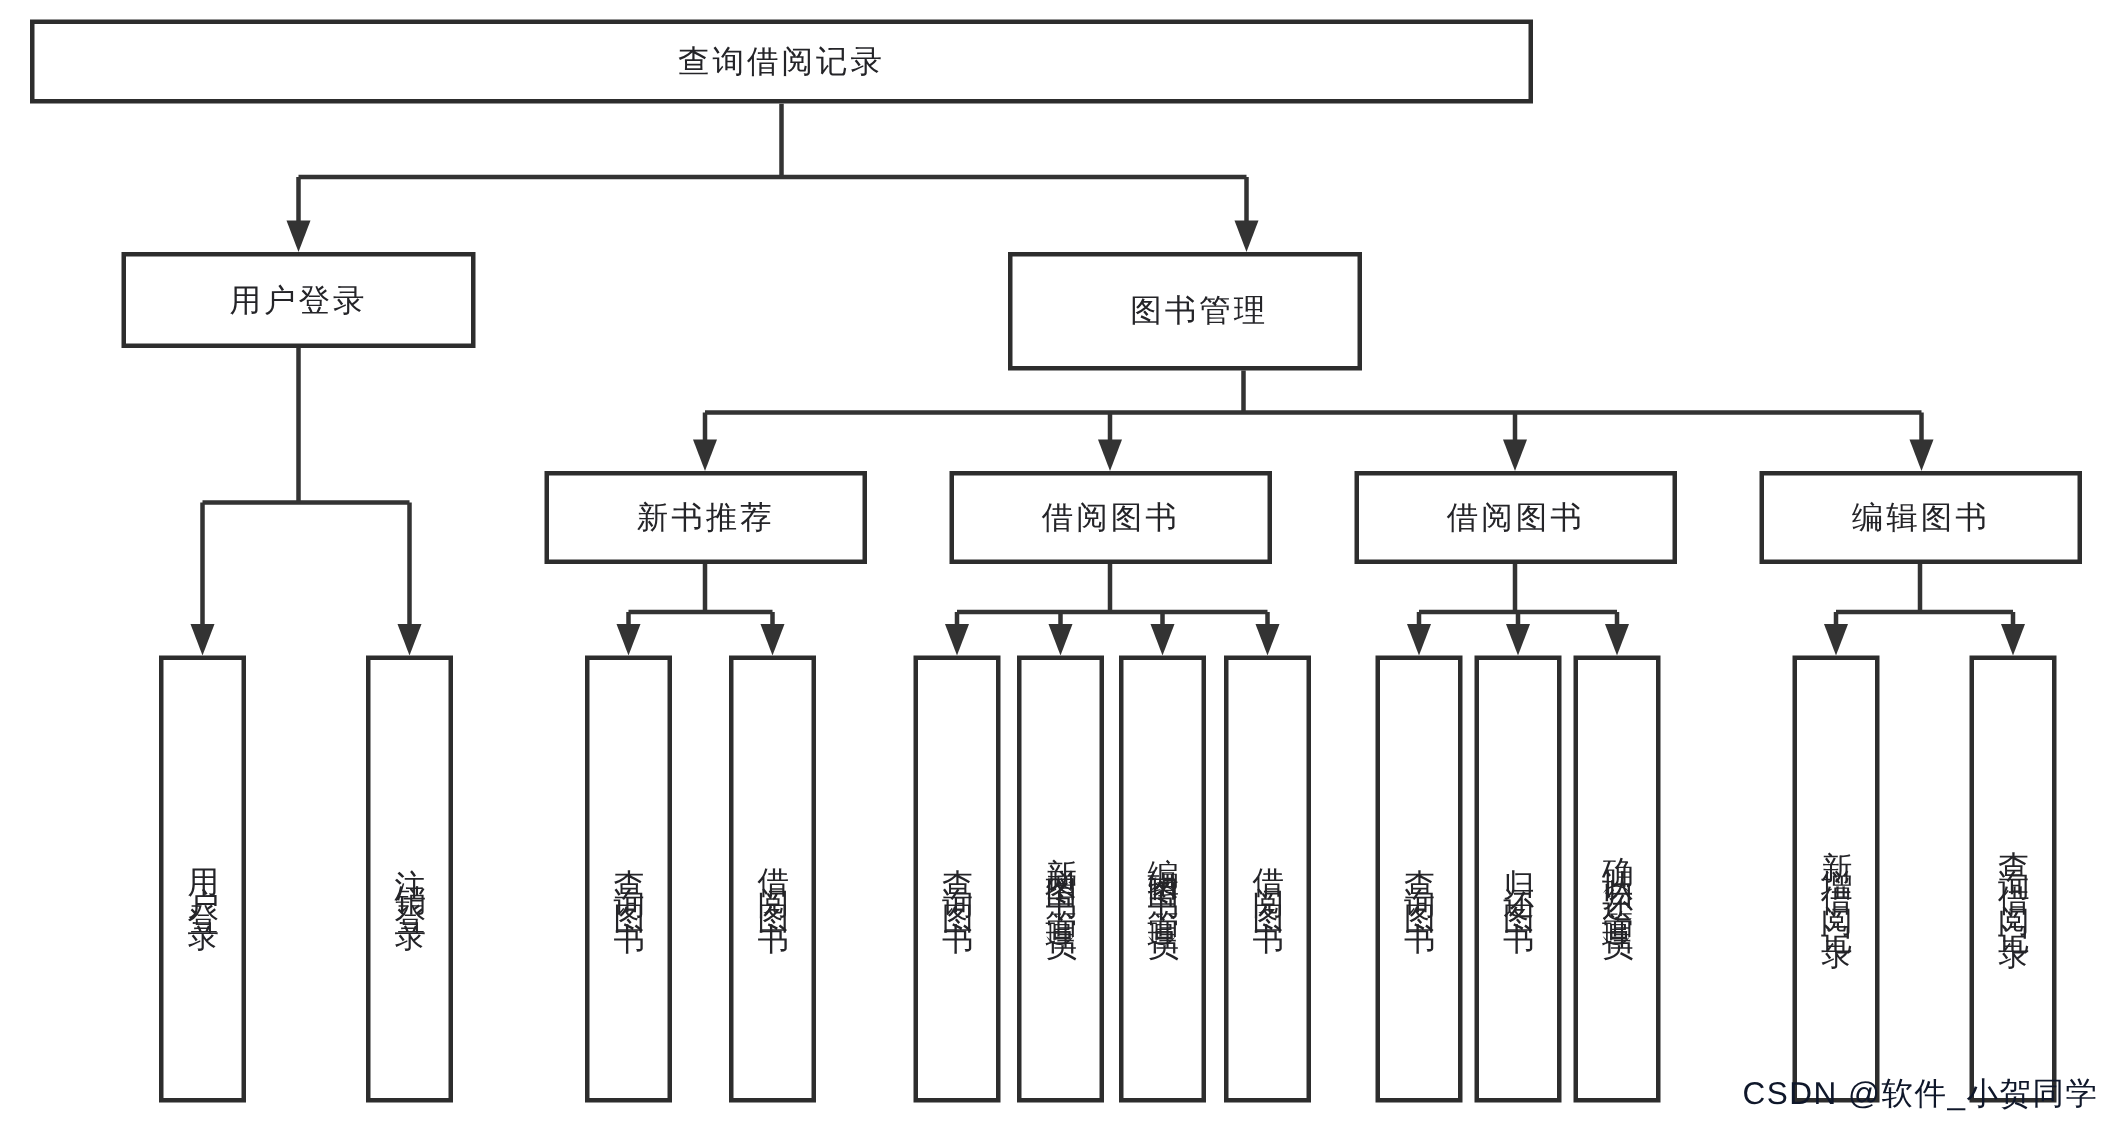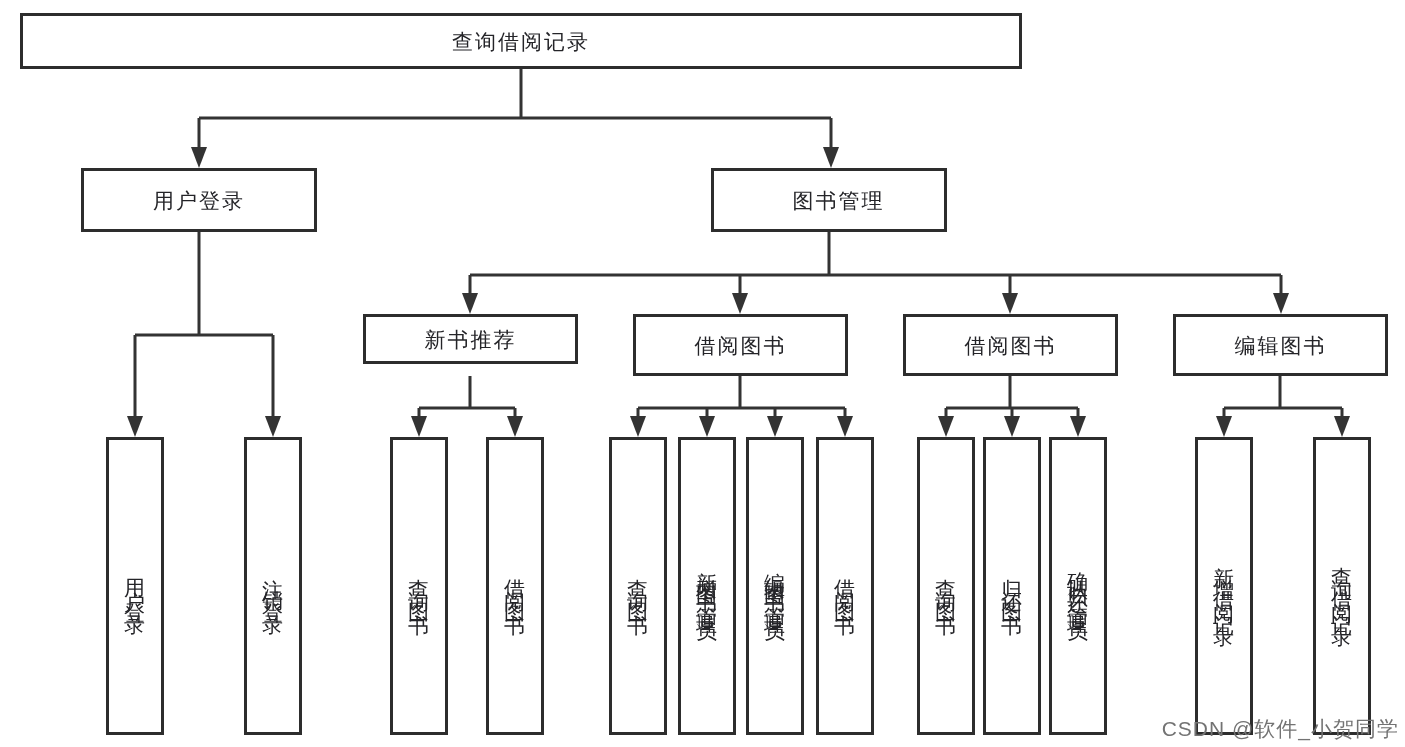--- a/index.html
+++ b/index.html
@@ -40,21 +40,21 @@
     text-orientation: mixed;
     letter-spacing: 12px;
     font-size: 21px;
   }
   .vbox.tight { letter-spacing: 7px; }
   #watermark {
     position: absolute;
     right: 6px;
     bottom: 4px;
     z-index: 3;
-    color: #737373;
+    color: #0f172a;
     font-size: 21px;
     letter-spacing: 1px;
     white-space: nowrap;
   }
 </style>
 </head>
 <body>
 
 <div id="stage">
 
@@ -94,23 +94,23 @@
       <polygon points="1012,437 1004,416 1020,416"></polygon>
       <polygon points="1078,437 1070,416 1086,416"></polygon>
       <polygon points="1224,437 1216,416 1232,416"></polygon>
       <polygon points="1342,437 1334,416 1350,416"></polygon>
     </g>
   </svg>
 
   <div class="box hbox" style="left:20px; top:13px; width:1002px; height:56px;">查询借阅记录</div>
 
   <div class="box hbox" style="left:81px; top:168px; width:236px; height:64px;">用户登录</div>
-  <div class="box hbox" style="left:711px; top:168px; width:236px; height:64px;padding-left:19px;">图书管理</div>
+  <div class="box hbox" style="left:672px; top:168px; width:236px; height:79px;padding-left:19px;">图书管理</div>
 
-  <div class="box hbox" style="left:363px; top:314px; width:215px; height:50px;">新书推荐</div>
+  <div class="box hbox" style="left:363px; top:314px; width:215px; height:62px;">新书推荐</div>
   <div class="box hbox" style="left:633px; top:314px; width:215px; height:62px;">借阅图书</div>
   <div class="box hbox" style="left:903px; top:314px; width:215px; height:62px;">借阅图书</div>
   <div class="box hbox" style="left:1173px; top:314px; width:215px; height:62px;">编辑图书</div>
 
   <div class="box vbox" style="left:106px; top:437px; width:58px; height:298px;">用户登录</div>
   <div class="box vbox" style="left:244px; top:437px; width:58px; height:298px;">注销登录</div>
 
   <div class="box vbox" style="left:390px; top:437px; width:58px; height:298px;">查询图书</div>
   <div class="box vbox" style="left:486px; top:437px; width:58px; height:298px;">借阅图书</div>
 

